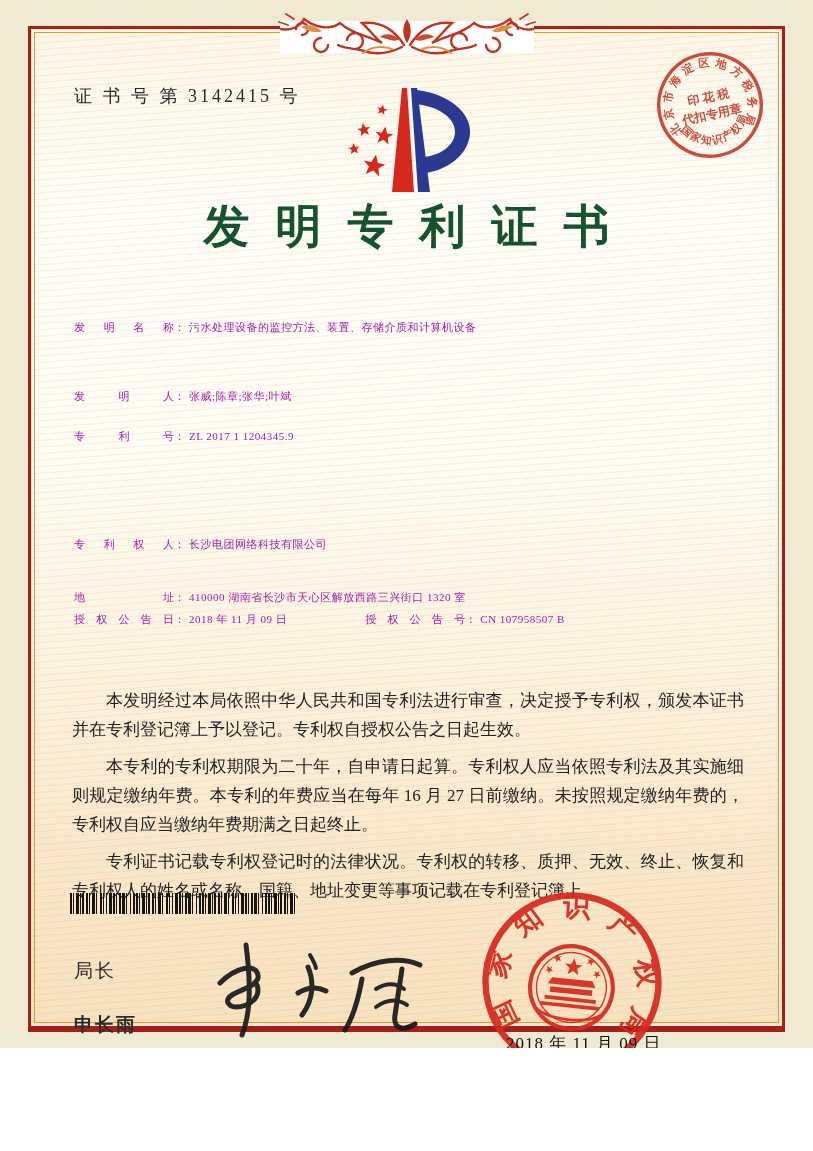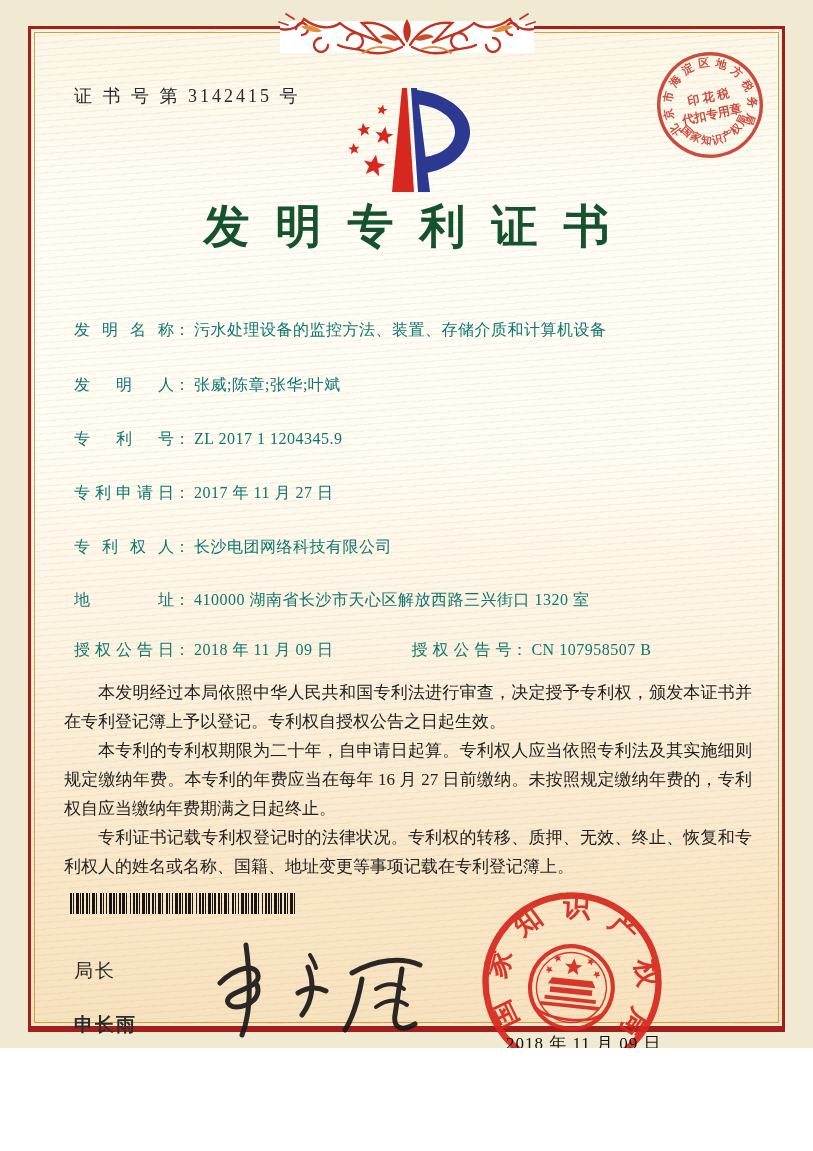--- a/index.html
+++ b/index.html
@@ -11,27 +11,27 @@
       repeating-linear-gradient(176deg, rgba(214,142,66,0.10) 0 1.2px, rgba(255,255,255,0) 1.2px 6.5px),
       linear-gradient(180deg,#fbf6e6 0%,#fefdf6 18%,#fefcf3 42%,#fcf3e2 62%,#f9e8cb 82%,#f7e2bf 100%);}
   
   .frame{position:absolute;left:28px;top:26px;right:28px;bottom:16px;border:3px solid #a31f1a;
          border-bottom-width:6px;z-index:1;pointer-events:none;}
   .frame::after{content:'';position:absolute;inset:3px;border:1px solid #c8a04a;}
   .abs{position:absolute;z-index:2;}
   .cert-number{left:74px;top:84px;font-size:18px;letter-spacing:3px;color:#2a2a2a;}
   .title{left:0;right:0;top:196px;text-align:center;font-size:46px;font-weight:bold;
          letter-spacing:26px;text-indent:26px;color:#14532d;}
-  .field-row{left:74px;font-size:16px;white-space:nowrap;color:#0f766e;}
+  .field-row{left:74px;font-size:11px;white-space:nowrap;color:#a21caf;}
   .flabel{display:inline-block;width:100px;text-align:justify;text-align-last:justify;vertical-align:top;}
   .fcolon{display:inline-block;margin-right:4px;}
   .fvalue{letter-spacing:0.5px;}
   .grant-gap{display:inline-block;width:78px;}
   .paras{left:64px;top:678px;width:688px;font-size:17px;line-height:29px;text-align:justify;color:#222;}
-  .paras p{margin:0;text-indent:2em;}
+  .paras p{margin:8px;text-indent:2em;}
   .officer-title{left:74px;top:958px;font-family:"Liberation Sans","DejaVu Sans",sans-serif;
                  font-size:19px;font-weight:400;color:#2b2b2b;letter-spacing:2px;}
   .officer-name{left:74px;top:1012px;font-family:Liberation Sans, sans-serif;
                 font-size:19px;font-weight:700;color:#2b2b2b;letter-spacing:2px;}
   .seal-date{left:506px;top:1032px;font-size:17px;letter-spacing:1px;color:#111;z-index:4;}
   .footer-page{left:0;right:0;top:1088px;text-align:center;font-size:15.5px;color:#333;letter-spacing:2px;}
   .ornament-top{left:50%;top:5px;transform:translateX(-50%);z-index:3;}
   .corner-l{left:12px;top:1080px;z-index:3;}
   .corner-r{right:12px;top:1080px;z-index:3;transform:scaleX(-1);}
   .tax-stamp{left:652px;top:47px;transform:rotate(-12deg);z-index:3;}
@@ -115,36 +115,33 @@
     </text>
     <text x="60" y="56" text-anchor="middle" font-size="12.5" font-weight="bold" fill="#c53527" font-family="serif">印 花 税</text>
     <text x="60" y="74" text-anchor="middle" font-size="12.5" font-weight="bold" fill="#c53527" font-family="serif">代扣专用章</text>
   </svg>
 
   <div class="abs title">发明专利证书</div>
 
   <div class="abs field-row" style="top:320px">
     <span class="flabel">发明名称</span><span class="fcolon">：</span><span class="fvalue">污水处理设备的监控方法、装置、存储介质和计算机设备</span>
   </div>
-  <div class="abs field-row" style="top:375px">
+  <div class="abs field-row" style="top:389px">
     <span class="flabel">发明人</span><span class="fcolon">：</span><span class="fvalue">张威;陈章;张华;叶斌</span>
   </div>
   <div class="abs field-row" style="top:429px">
     <span class="flabel">专利号</span><span class="fcolon">：</span><span class="fvalue">ZL 2017 1 1204345.9</span>
   </div>
-  <div class="abs field-row" style="top:483px">
-    <span class="flabel">专利申请日</span><span class="fcolon">：</span><span class="fvalue">2017 年 11 月 27 日</span>
-  </div>
   <div class="abs field-row" style="top:537px">
     <span class="flabel">专利权人</span><span class="fcolon">：</span><span class="fvalue">长沙电团网络科技有限公司</span>
   </div>
   <div class="abs field-row" style="top:590px">
     <span class="flabel">地址</span><span class="fcolon">：</span><span class="fvalue">410000 湖南省长沙市天心区解放西路三兴街口 1320 室</span>
   </div>
-  <div class="abs field-row" style="top:640px">
+  <div class="abs field-row" style="top:612px">
     <span class="flabel">授权公告日</span><span class="fcolon">：</span><span class="fvalue">2018 年 11 月 09 日</span><span class="grant-gap"></span><span class="flabel">授权公告号</span><span class="fcolon">：</span><span class="fvalue">CN 107958507 B</span>
   </div>
 
   <div class="abs paras">
     <p>本发明经过本局依照中华人民共和国专利法进行审查，决定授予专利权，颁发本证书并在专利登记簿上予以登记。专利权自授权公告之日起生效。</p>
     <p>本专利的专利权期限为二十年，自申请日起算。专利权人应当依照专利法及其实施细则规定缴纳年费。本专利的年费应当在每年 16 月 27 日前缴纳。未按照规定缴纳年费的，专利权自应当缴纳年费期满之日起终止。</p>
     <p>专利证书记载专利权登记时的法律状况。专利权的转移、质押、无效、终止、恢复和专利权人的姓名或名称、国籍、地址变更等事项记载在专利登记簿上。</p>
   </div>
 
   <svg class="abs barcode" id="barcode" width="232" height="21" viewBox="0 0 232 21">

